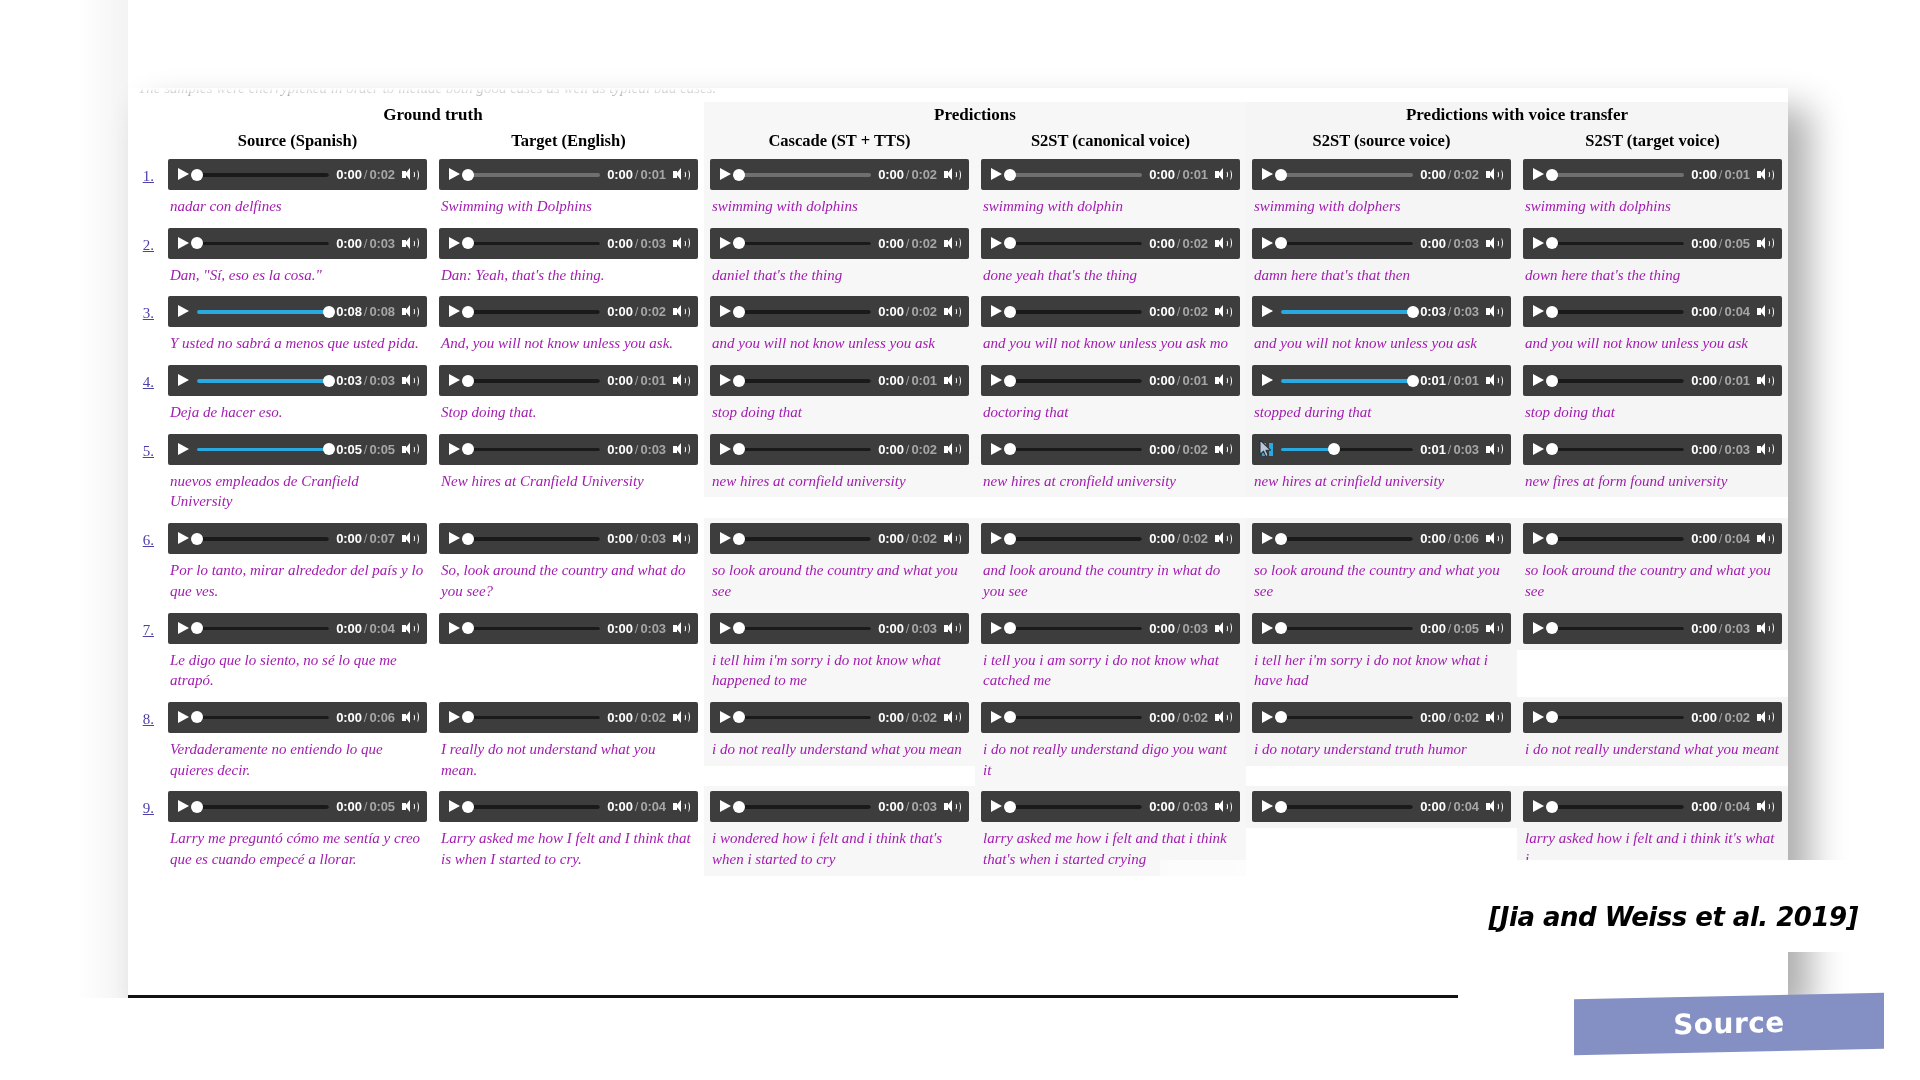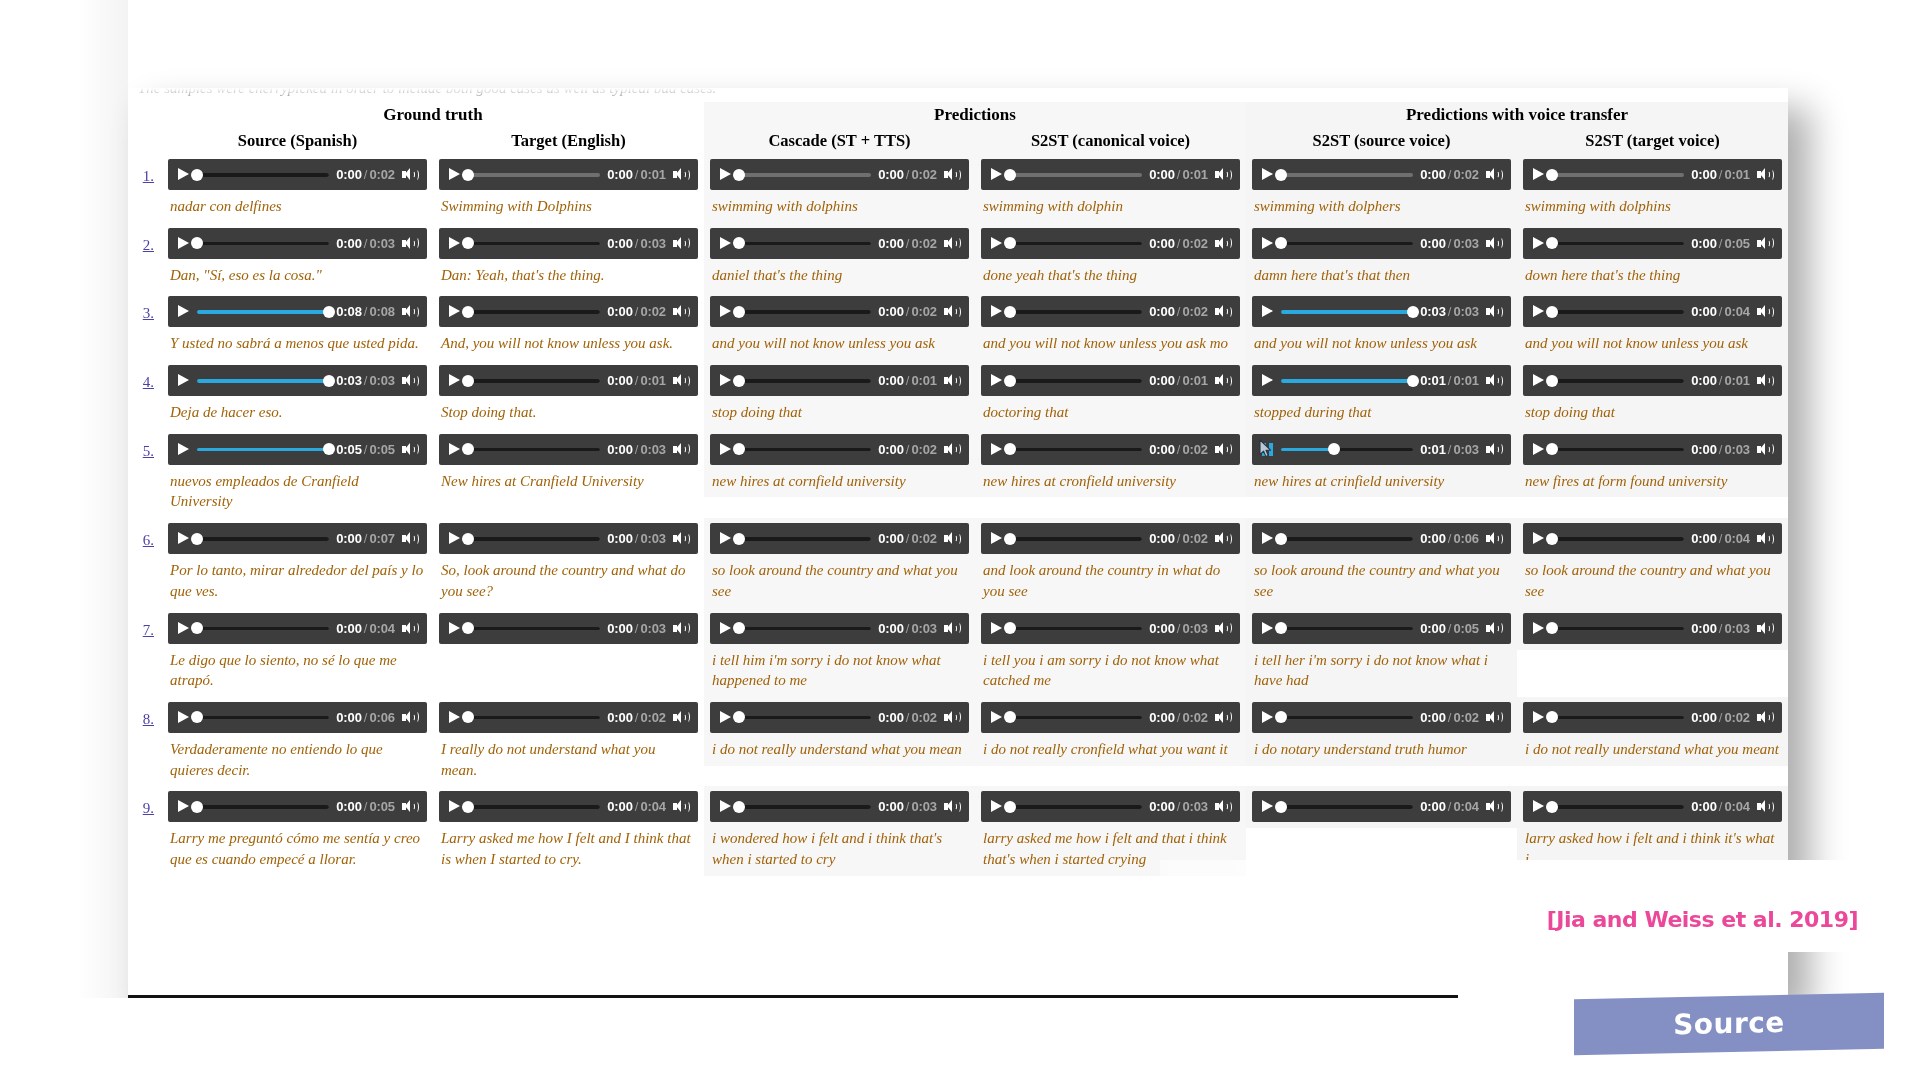--- a/index.html
+++ b/index.html
@@ -222,21 +222,21 @@
     border-top-color: transparent;
     border-bottom-color: transparent;
   }
   .vol .w1 { left: 8.5px; top: 4px; width: 4px; height: 7px; }
   .vol .w2 { left: 10.5px; top: 1.5px; width: 6px; height: 12px; }
 
   .caption {
     font-style: italic;
     font-size: 15px;
     line-height: 1.38;
-    color: #a16207;
+    color: #a21caf;
     padding: 6px 3px 0 2px;
     font-family: "Liberation Serif", serif;
     word-wrap: break-word;
   }
 
   
   #cursor {
     position: absolute;
     width: 13px; height: 19px;
     pointer-events: none;
@@ -272,25 +272,26 @@
     right: 0px; bottom: 128px;
     width: 760px; height: 92px;
     background: linear-gradient(to right, rgba(255,255,255,.55) 0%, rgba(255,255,255,.95) 28%, #ffffff 60%);
     z-index: 30;
   }
   #citation {
     position: absolute;
     right: 62px; bottom: 148px;
     font-family: "DejaVu Sans", sans-serif;
     font-weight: bold;
-    font-size: 22px;
-    color: #ec4899;
+    font-size: 26px;
+    color: #000000;
     letter-spacing: -0.5px;
     z-index: 31;
     white-space: nowrap;
+    font-style: italic;
   }
 
   #source-btn {
     position: absolute;
     right: 36px; bottom: 28px;
     width: 310px; height: 56px;
     background: #8490c4;
     transform: skewY(-1.2deg);
     z-index: 32;
     cursor: pointer;
@@ -1206,21 +1207,21 @@
                 <div class="knob" style="left: 0%;"></div>
               </div>
               <div class="times"><span class="cur">0:00</span><span class="sep">/</span><span class="dur">0:02</span></div>
               <div class="vol">
                 <span class="spk"></span>
                 <span class="cone"></span>
                 <span class="w1"></span>
                 <span class="w2"></span>
               </div>
             </div>
-            <div class="caption">i do not really cronfield what you want it</div>
+            <div class="caption">i do not really understand digo you want it</div>
           </div>
           <div class="dcell tint2">
             <div class="player">
               <div class="play-btn"></div>
               <div class="track">
                 <div class="bar-bg"></div>
                 <div class="bar-buf" style="width: 100%;"></div>
                 <div class="knob" style="left: 0%;"></div>
               </div>
               <div class="times"><span class="cur">0:00</span><span class="sep">/</span><span class="dur">0:02</span></div>

